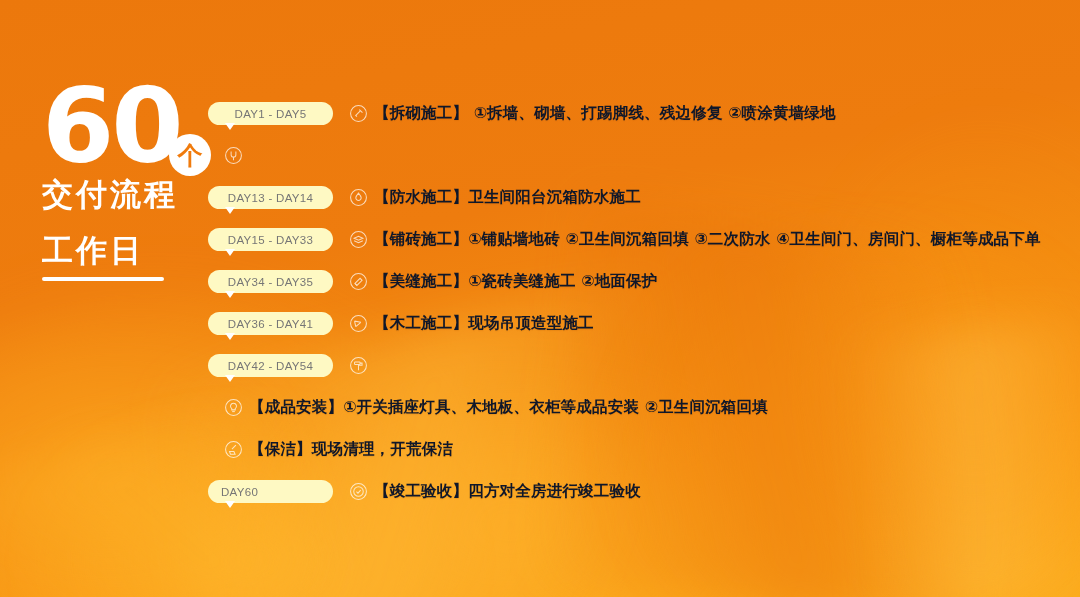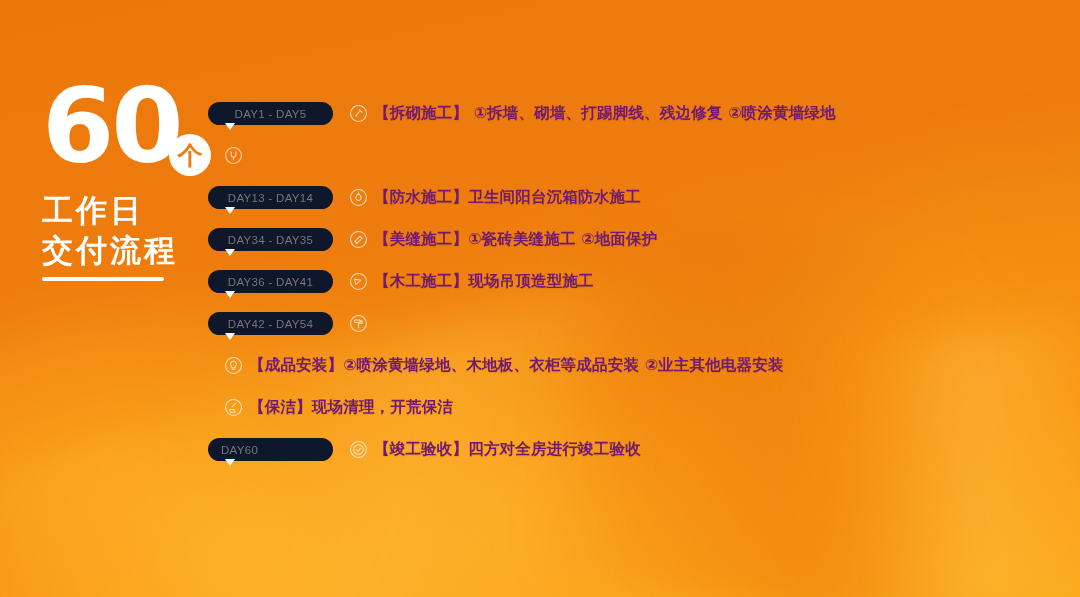--- a/index.html
+++ b/index.html
@@ -125,21 +125,21 @@
     margin-bottom: 15px;
   }
   .pill-wrap {
     position: relative;
     flex: 0 0 auto;
   }
   .pill {
     width: 125px;
     height: 23px;
     border-radius: 12px;
-    background: #0f172a;
+    background: #fef9c3;
     color: #767676;
     font-size: 11.5px;
     letter-spacing: .3px;
     display: flex;
     align-items: center;
     justify-content: center;
     box-sizing: border-box;
     padding: 8px 10px;
     white-space: nowrap;
     font-family: "Liberation Sans", "DejaVu Sans", sans-serif;
@@ -157,21 +157,21 @@
   .task-icon {
     flex: 0 0 auto;
     width: 19px;
     height: 19px;
     margin-left: 16px;
     margin-right: 6px;
     opacity: .72;
   }
   .task-icon svg { display: block; width: 19px; height: 19px; }
   .task-text {
-    color: #701a75;
+    color: #0f172a;
     font-size: 15.5px;
     line-height: 19px;
     white-space: nowrap;
     font-family: "DejaVu Sans", "Liberation Sans", sans-serif;
     font-weight: 600;
     letter-spacing: .2px;
     text-shadow: 0 1px 1px rgba(180,85,5,.18);
     text-align: right;
   }
 </style>
@@ -189,22 +189,22 @@
   <div class="fold f1"></div>
   <div class="fold f2"></div>
   <div class="fold f3"></div>
   <div class="fold f4"></div>
 
   <div class="headline">
     <div class="big-row">
       <span class="big-number">60</span>
       <span class="ge-badge">个</span>
     </div>
+    <div class="sub-line sub-line2">交付流程</div>
     <div class="sub-line">工作日</div>
-    <div class="sub-line sub-line2">交付流程</div>
     <div class="underline"></div>
   </div>
 
   <div class="rows">
 
     <div class="row">
       <div class="pill-wrap">
         <div class="pill">DAY1 - DAY5</div>
         <div class="pill-tail"></div>
       </div>
@@ -233,20 +233,34 @@
       </div>
       <span class="task-icon">
         <svg viewBox="0 0 24 24" fill="none" stroke="#ffffff" stroke-width="1.3">
           <circle cx="12" cy="12" r="10"></circle>
             <path d="M12 6.5c2.2 2.6 3.4 4.3 3.4 5.9a3.4 3.4 0 11-6.8 0c0-1.6 1.2-3.3 3.4-5.9z"></path>
         </svg>
       </span>
       <span class="task-text">【防水施工】卫生间阳台沉箱防水施工</span>
     </div>
 
+    <div class="row">
+      <div class="pill-wrap">
+        <div class="pill">DAY15 - DAY33</div>
+        <div class="pill-tail"></div>
+      </div>
+      <span class="task-icon">
+        <svg viewBox="0 0 24 24" fill="none" stroke="#ffffff" stroke-width="1.3">
+          <circle cx="12" cy="12" r="10"></circle>
+            <path d="M6.5 10.5L12 8l5.5 2.5L12 13z"></path>
+            <path d="M6.5 13.5L12 16l5.5-2.5"></path>
+        </svg>
+      </span>
+      <span class="task-text">【铺砖施工】①铺贴墙地砖 ②卫生间沉箱回填 ③二次防水 ④卫生间门、房间门、橱柜等成品下单</span>
+    </div>
 
     <div class="row">
       <div class="pill-wrap">
         <div class="pill">DAY34 - DAY35</div>
         <div class="pill-tail"></div>
       </div>
       <span class="task-icon">
         <svg viewBox="0 0 24 24" fill="none" stroke="#ffffff" stroke-width="1.3">
           <circle cx="12" cy="12" r="10"></circle>
             <path d="M7.5 14.5L14 8l2.5 2.5-6.5 6.5z"></path>
@@ -285,21 +299,21 @@
     </div>
 
     <div class="row">
       <span class="task-icon">
         <svg viewBox="0 0 24 24" fill="none" stroke="#ffffff" stroke-width="1.3">
           <circle cx="12" cy="12" r="10"></circle>
             <path d="M12 6.5a3.8 3.8 0 00-2.2 6.9V15h4.4v-1.6A3.8 3.8 0 0012 6.5z"></path>
             <path d="M10.3 17.2h3.4"></path>
         </svg>
       </span>
-      <span class="task-text">【成品安装】②喷涂黄墙绿地、木地板、衣柜等成品安装 ②业主其他电器安装</span>
+      <span class="task-text">【成品安装】①开关插座灯具、木地板、衣柜等成品安装 ②卫生间沉箱回填</span>
     </div>
 
     <div class="row">
       <span class="task-icon">
         <svg viewBox="0 0 24 24" fill="none" stroke="#ffffff" stroke-width="1.3">
           <circle cx="12" cy="12" r="10"></circle>
             <path d="M15 6.5l-5 5"></path>
             <path d="M7 14.5h5.5L14 18H8.2z"></path>
         </svg>
       </span>

